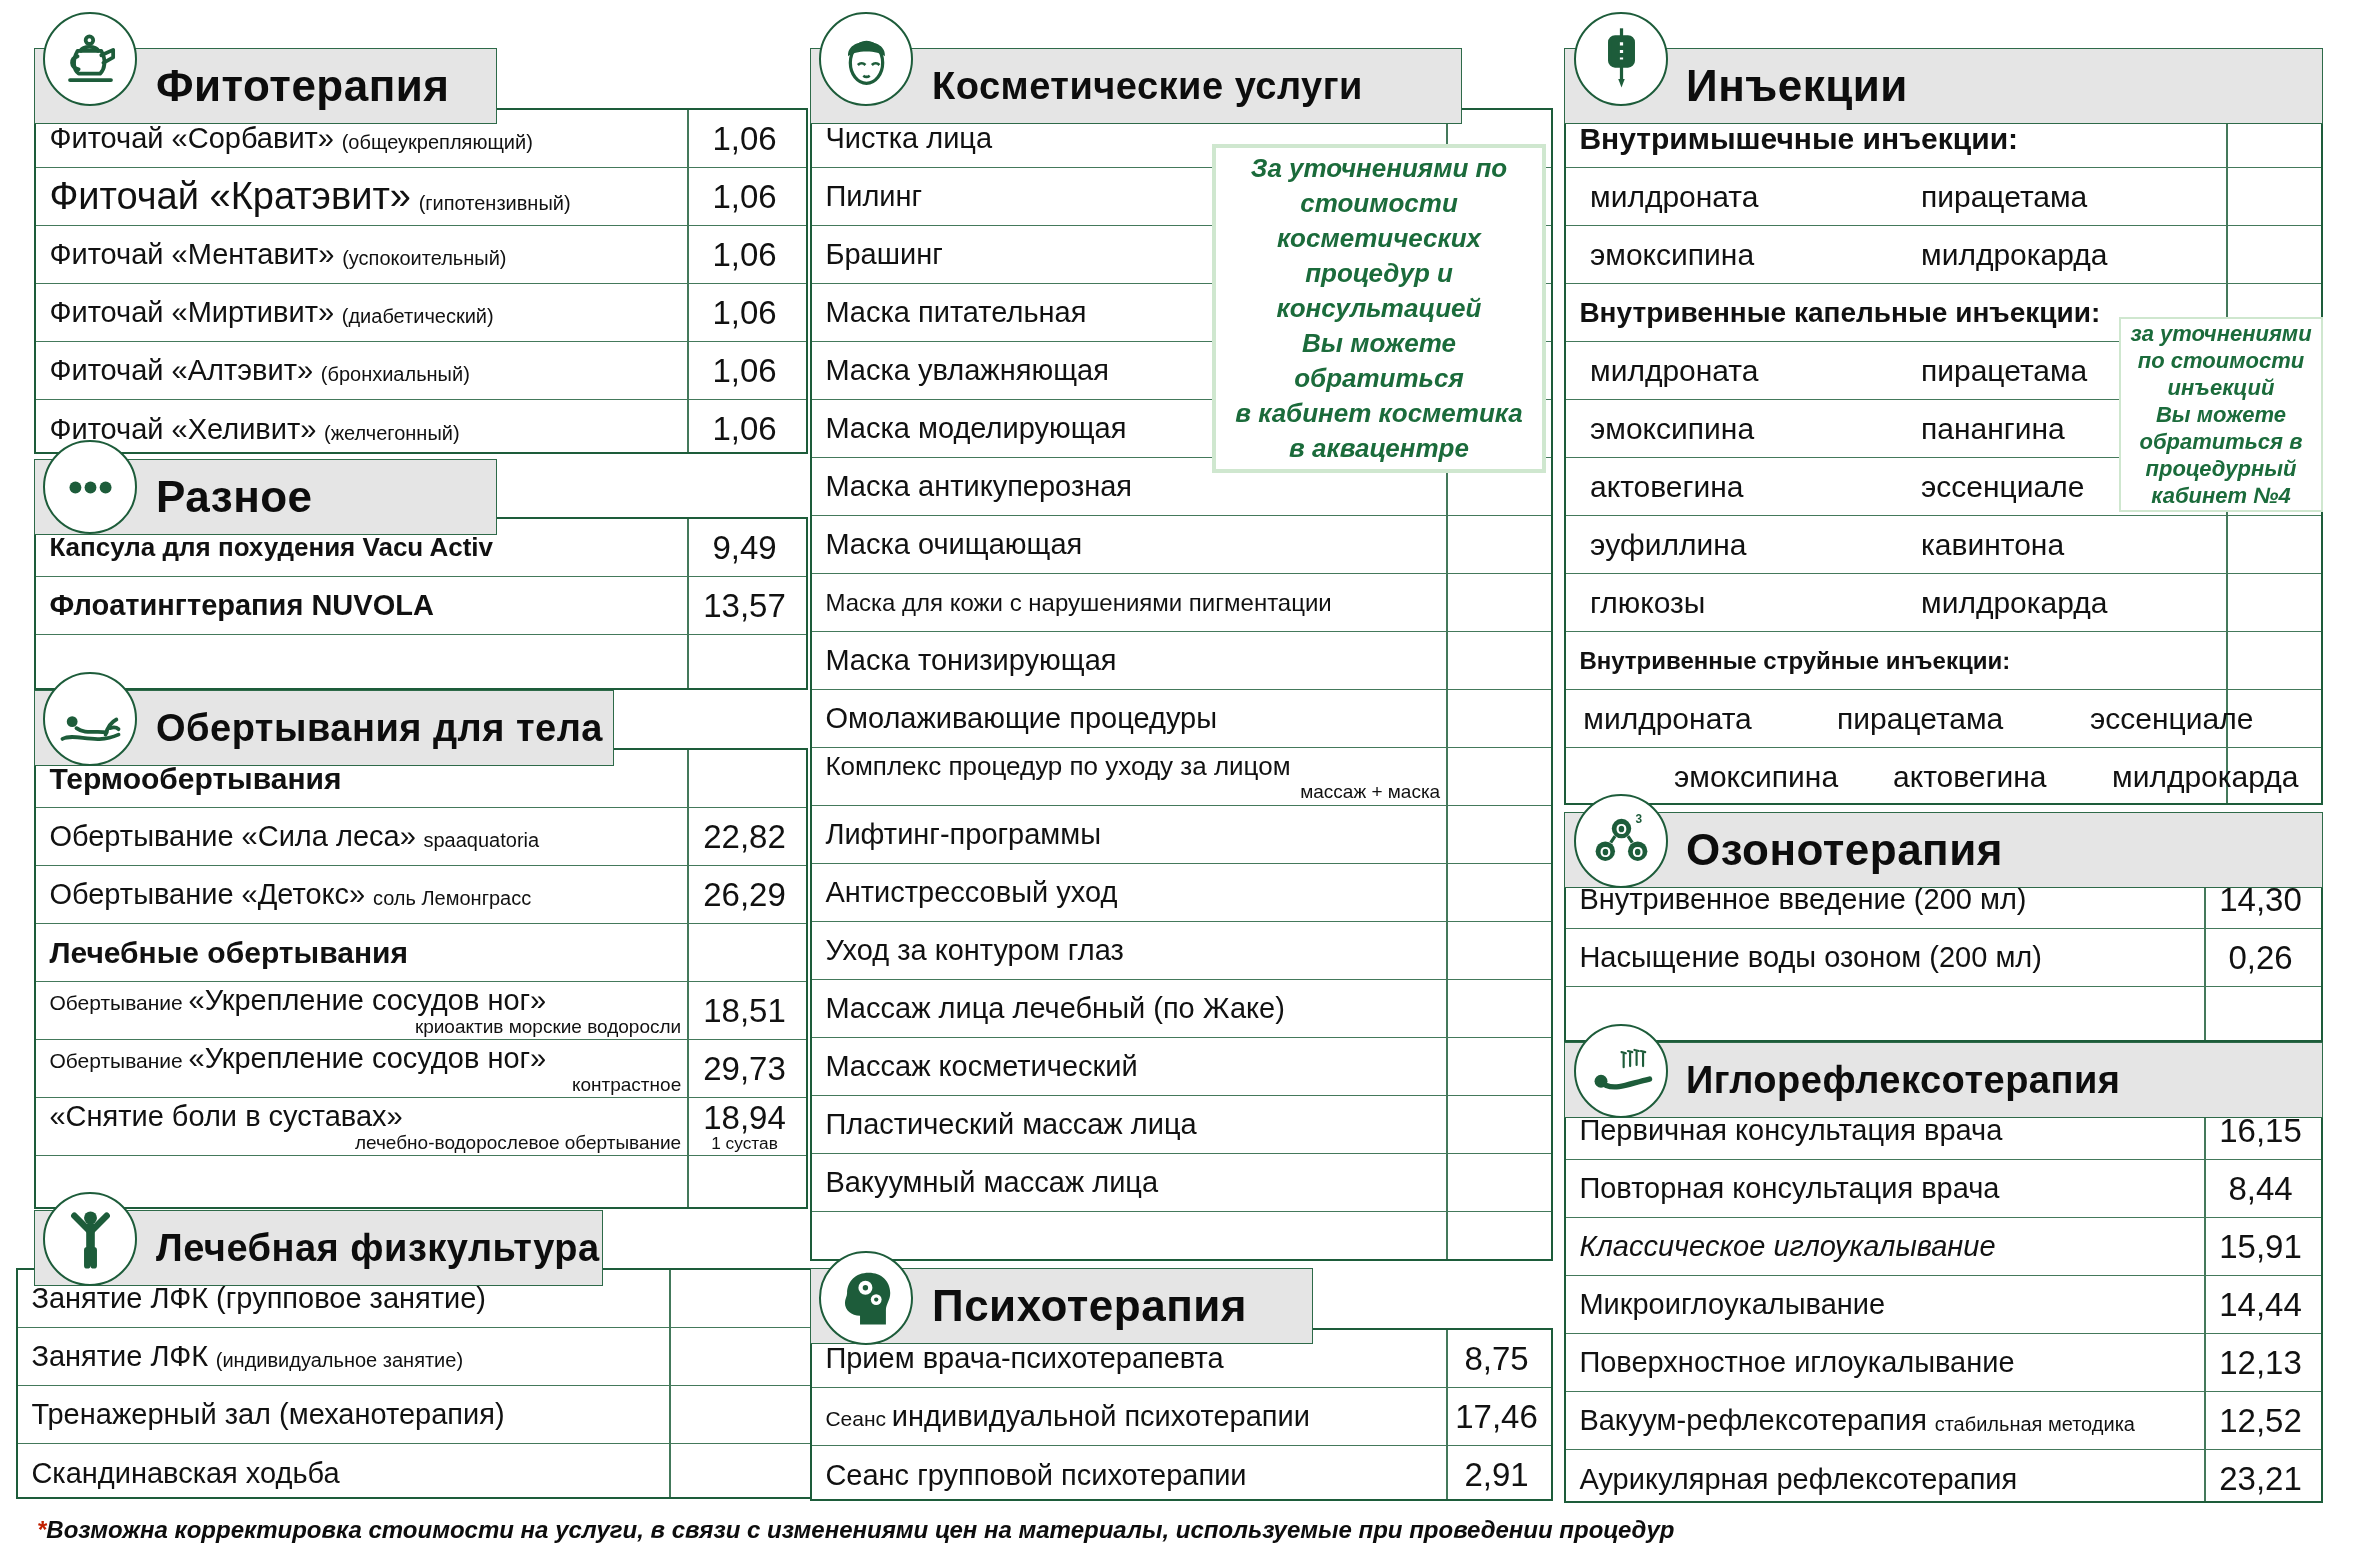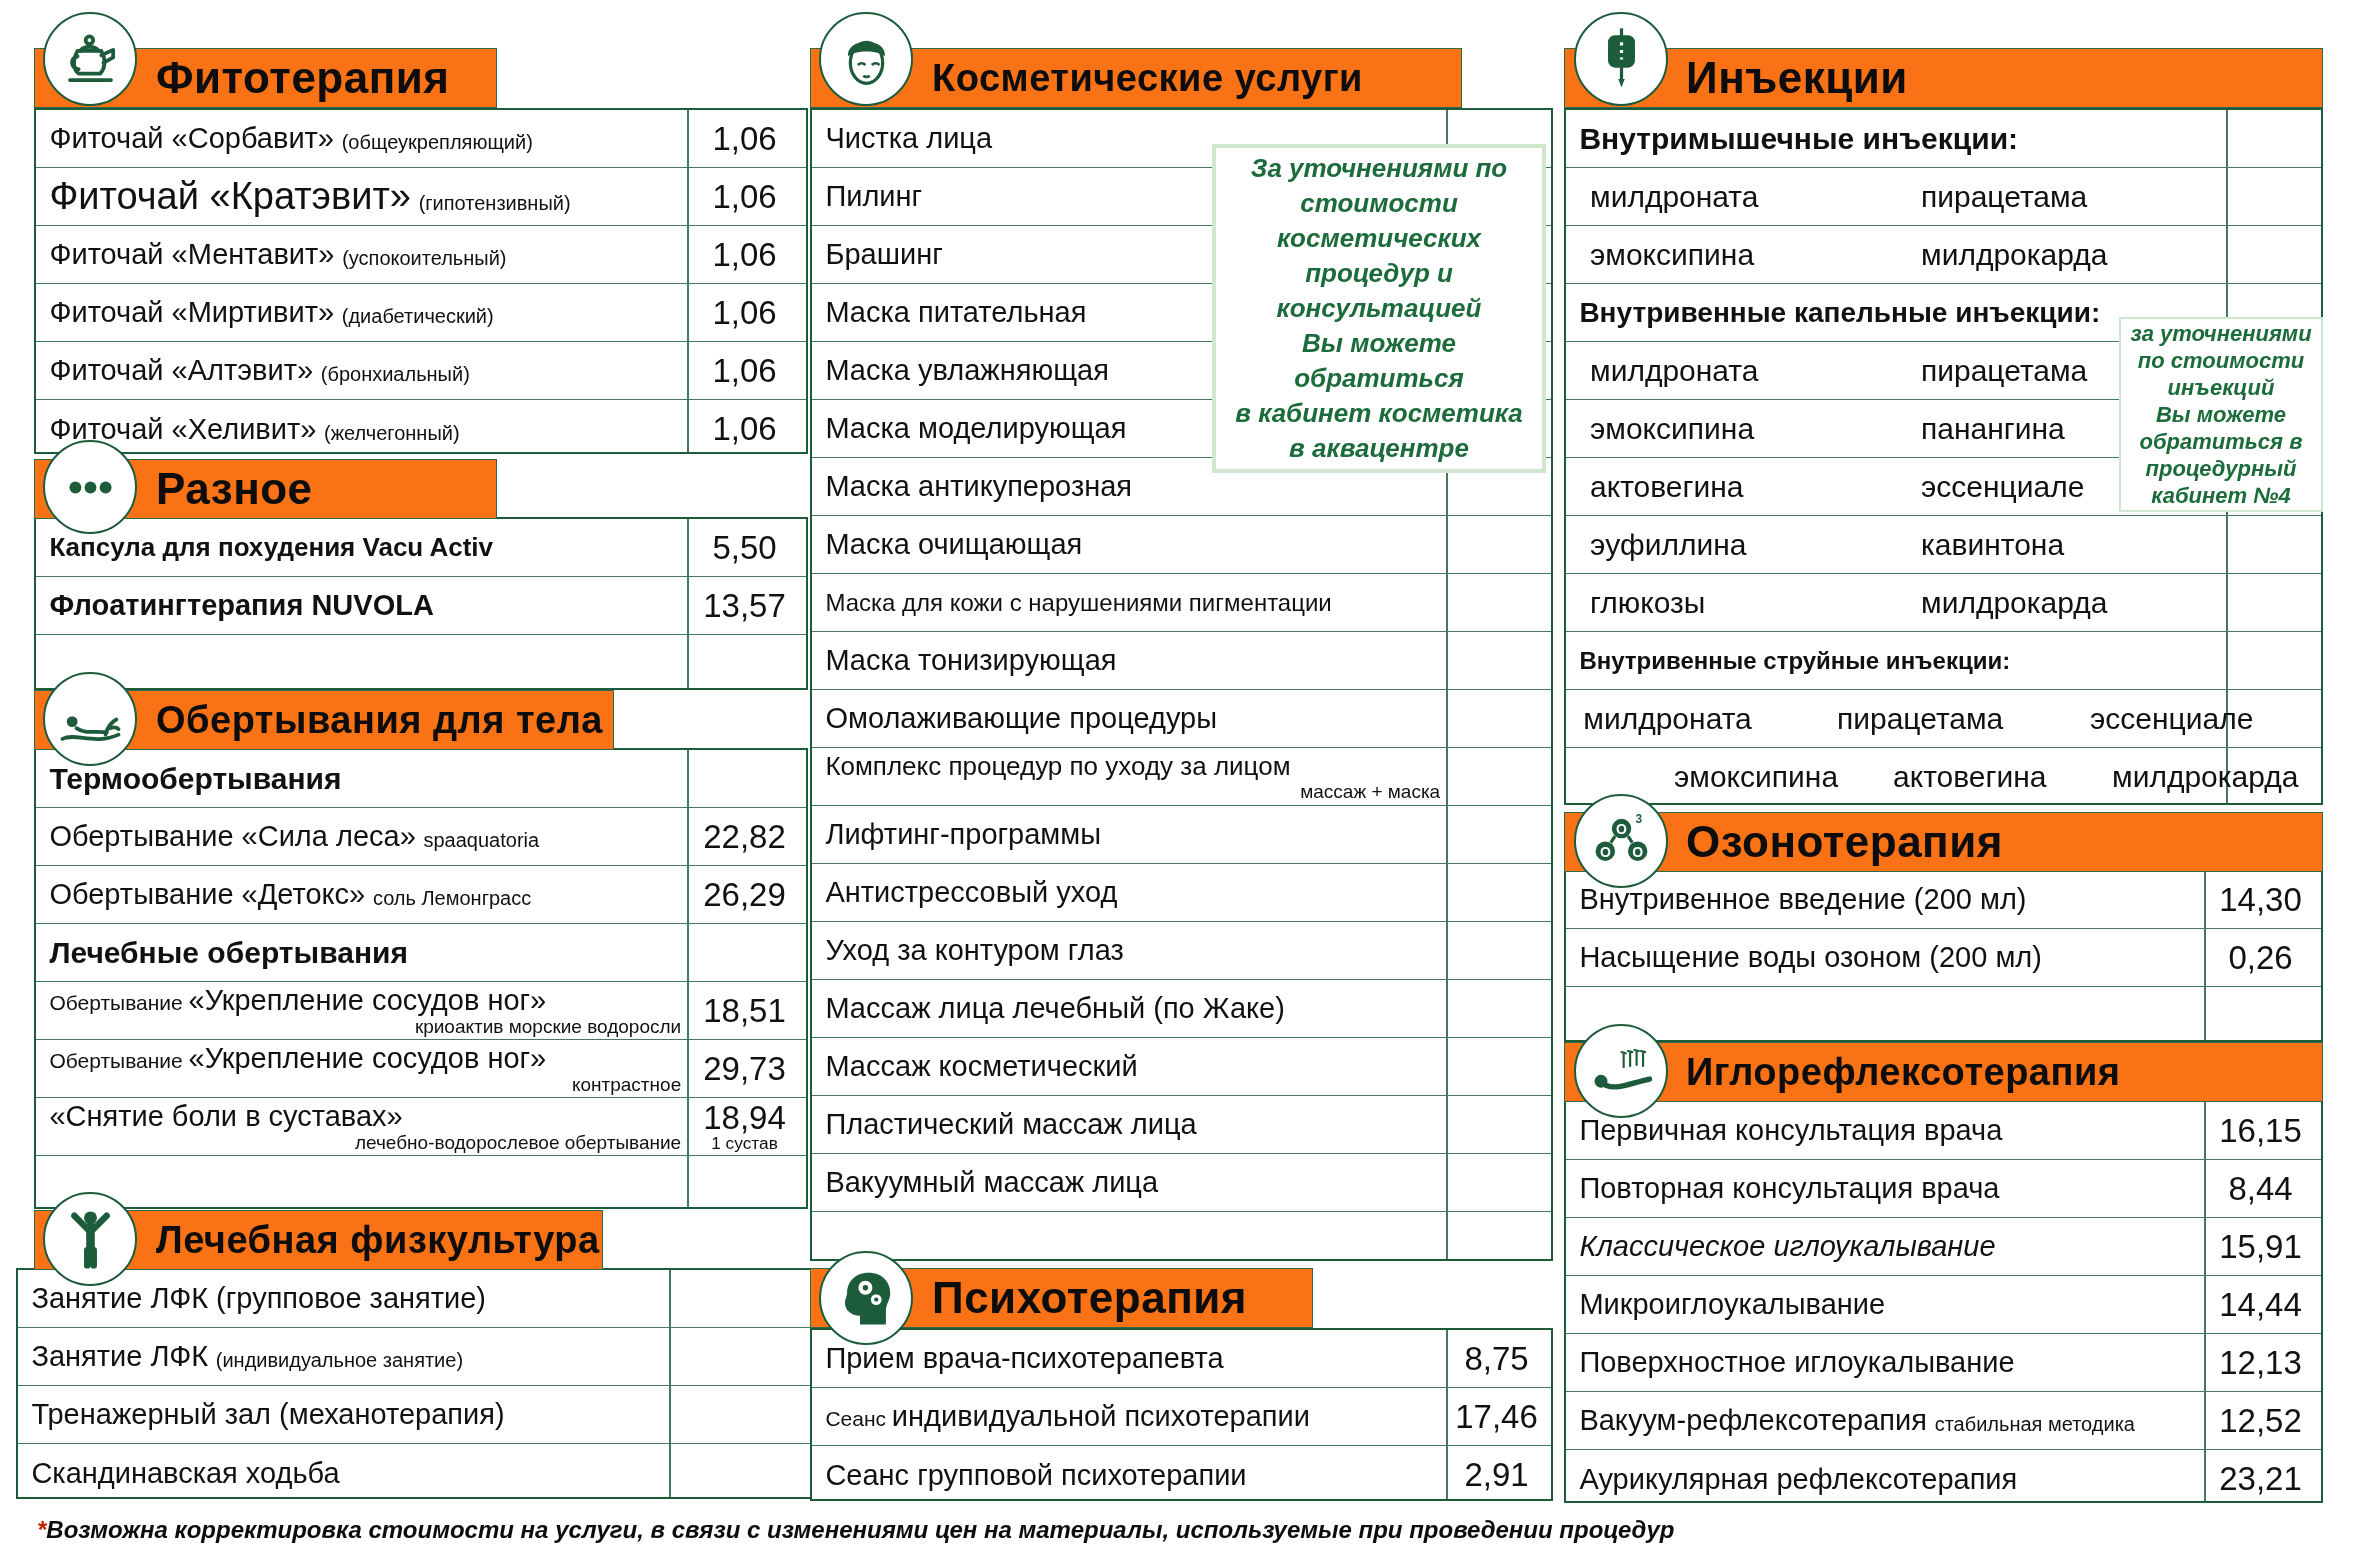--- a/index.html
+++ b/index.html
@@ -1,18 +1,18 @@
 <!DOCTYPE html>
 <html><head>
 <meta charset="utf-8">
 <style>
   html,body{margin:0;padding:0;background:#e9e9e9;}
   .sheet{position:relative;width:2379px;height:1561px;background:#ffffff;overflow:hidden;
          font-family:"Liberation Sans","DejaVu Sans",sans-serif;color:#111;}
-  .band{position:absolute;height:60px;background:#f97316;border:1.9px solid #2e6a49;box-sizing:border-box;
+  .band{position:absolute;height:76px;background:#e5e5e5;border:1.9px solid #2e6a49;box-sizing:border-box;
         display:flex;align-items:center;z-index:2;}
   .band .title{font-weight:700;color:#0d0d0d;padding-left:121px;white-space:nowrap;letter-spacing:0.5px;}
   .icon-circle{position:absolute;width:94px;height:94px;background:#fff;border:2.9px solid #1d5c3a;border-radius:50%;
         box-sizing:border-box;display:flex;align-items:center;justify-content:center;z-index:4;}
   .icon-circle svg{width:69px;height:69px;}
   .tbl{position:absolute;border:2.9px solid #1d5c3a;box-sizing:border-box;background:#fff;z-index:1;}
   .divline{position:absolute;top:0;bottom:0;width:1.9px;background:#44795b;z-index:1;}
   .row{position:relative;border-bottom:1.9px solid #44795b;box-sizing:border-box;}
   .row.last{border-bottom:none;}
   .ncell{position:absolute;left:0;top:0;bottom:0;display:flex;flex-direction:column;justify-content:center;
@@ -134,21 +134,21 @@
       </div>
       <div class="tbl" style="left: 34px; top: 517px; width: 774px; height: 173px;">
         <div class="divline" style="left: 651px;"></div>
         <div class="row" style="height: 58px;">
           <div class="ncell" style="width: 651px;">
             <div class="l1">
               <div style="font-size: 26px; font-weight: 700;">Капсула для похудения Vacu Activ</div>
             </div>
           </div>
           <div class="price" style="width: 123px;">
-            <div>5,50</div>
+            <div>9,49</div>
           </div>
         </div>
         <div class="row" style="height: 58px;">
           <div class="ncell" style="width: 651px;">
             <div class="l1">
               <div style="font-size: 29px; font-weight: 700;">Флоатингтерапия NUVOLA</div>
             </div>
           </div>
           <div class="price" style="width: 123px;">
             <div>13,57</div>

